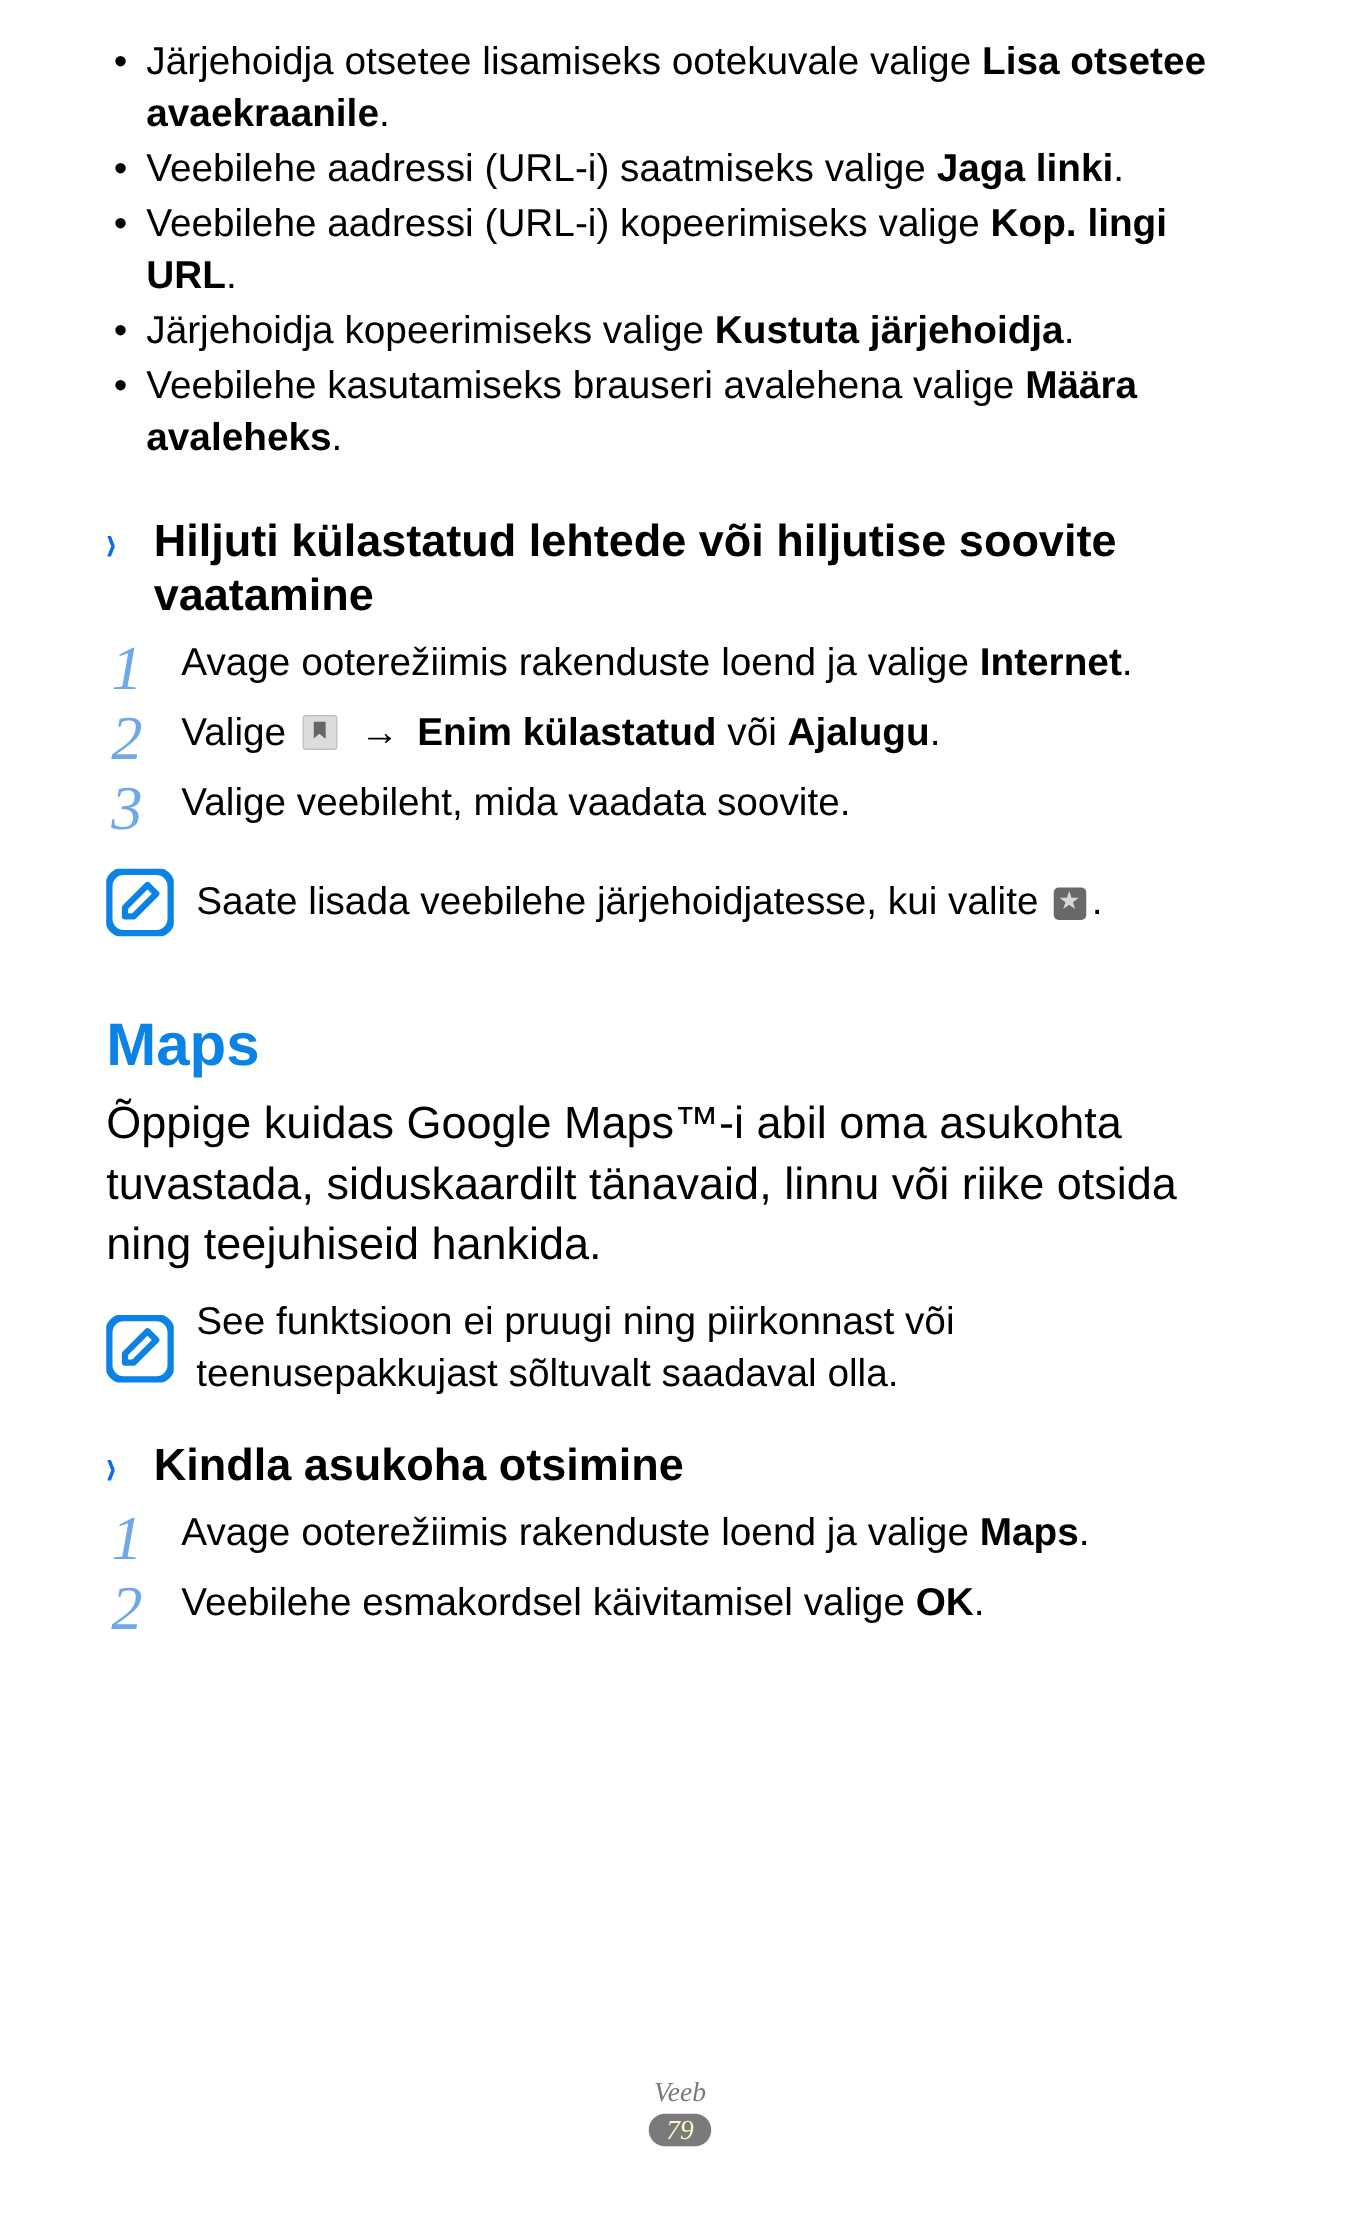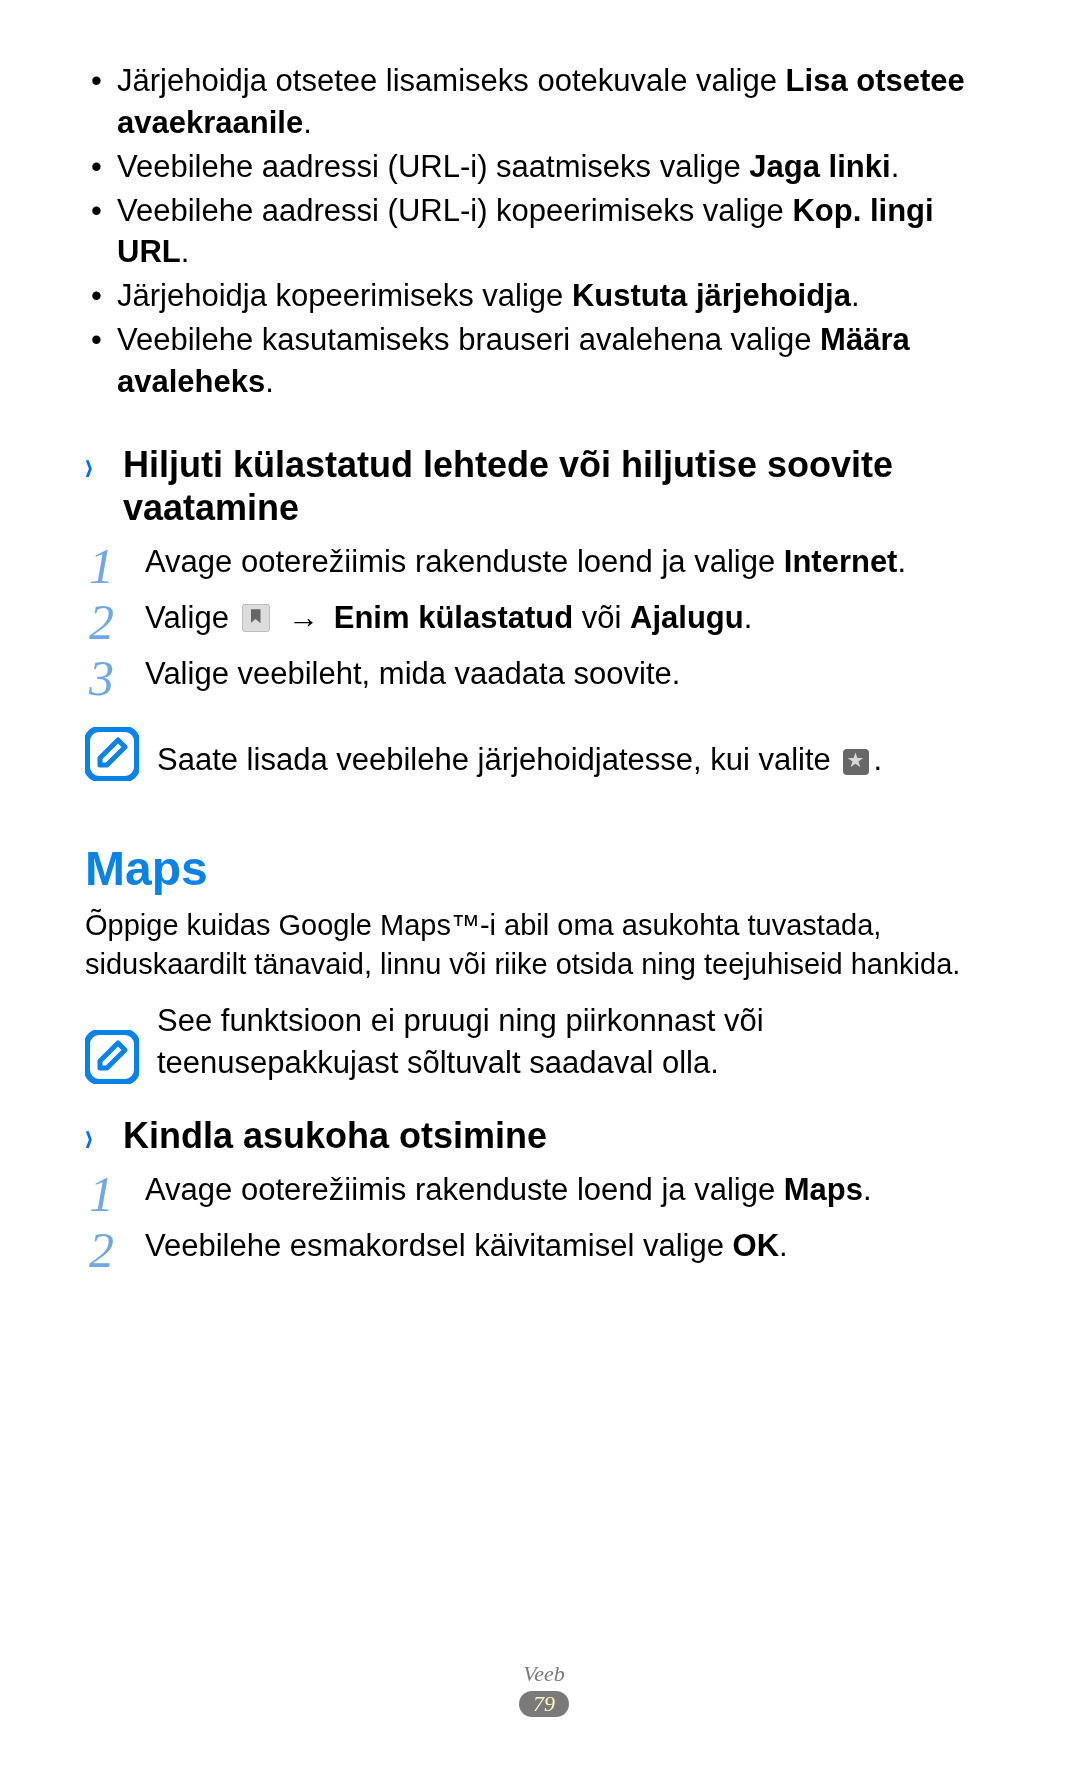--- a/index.html
+++ b/index.html
@@ -7,21 +7,21 @@
     padding: 0;
     background: #fff;
     font-family: "Segoe UI", "Helvetica Neue", Arial, sans-serif;
     color: #000;
   }
   .page {
     width: 1080px;
     height: 1771px;
     position: relative;
     box-sizing: border-box;
-    padding: 60px 85px 0 85px;
+    padding: 28px 85px 0 85px;
   }
   ul.bullets {
     list-style: none;
     margin: 0 0 40px 0;
     padding: 0;
   }
   ul.bullets li {
     position: relative;
     padding-left: 32px;
     font-size: 31px;
@@ -123,41 +123,41 @@
     left: 3px;
     top: -2px;
   }
   .arrow-sep {
     font-size: 31px;
     display: inline-block;
     margin: 0 6px;
   }
   .note-row {
     display: flex;
-    align-items: flex-end;
+    align-items: center;
     margin: 16px 0 20px 0;
   }
   .note-icon {
     flex: 0 0 auto;
     margin-right: 18px;
     margin-top: 2px;
   }
   .note-icon svg { display: block; }
   .note-text {
     font-size: 31px;
     line-height: 1.35;
   }
   .h1-blue {
     color: #0a82e6;
     font-size: 48px;
     font-weight: 700;
     margin: 60px 0 10px 0;
   }
   .para {
-    font-size: 29px;
+    font-size: 36px;
     line-height: 1.35;
     margin-bottom: 16px;
   }
   .footer {
     position: absolute;
     bottom: 54px;
     left: 4px;
     width: 100%;
     text-align: center;
   }

